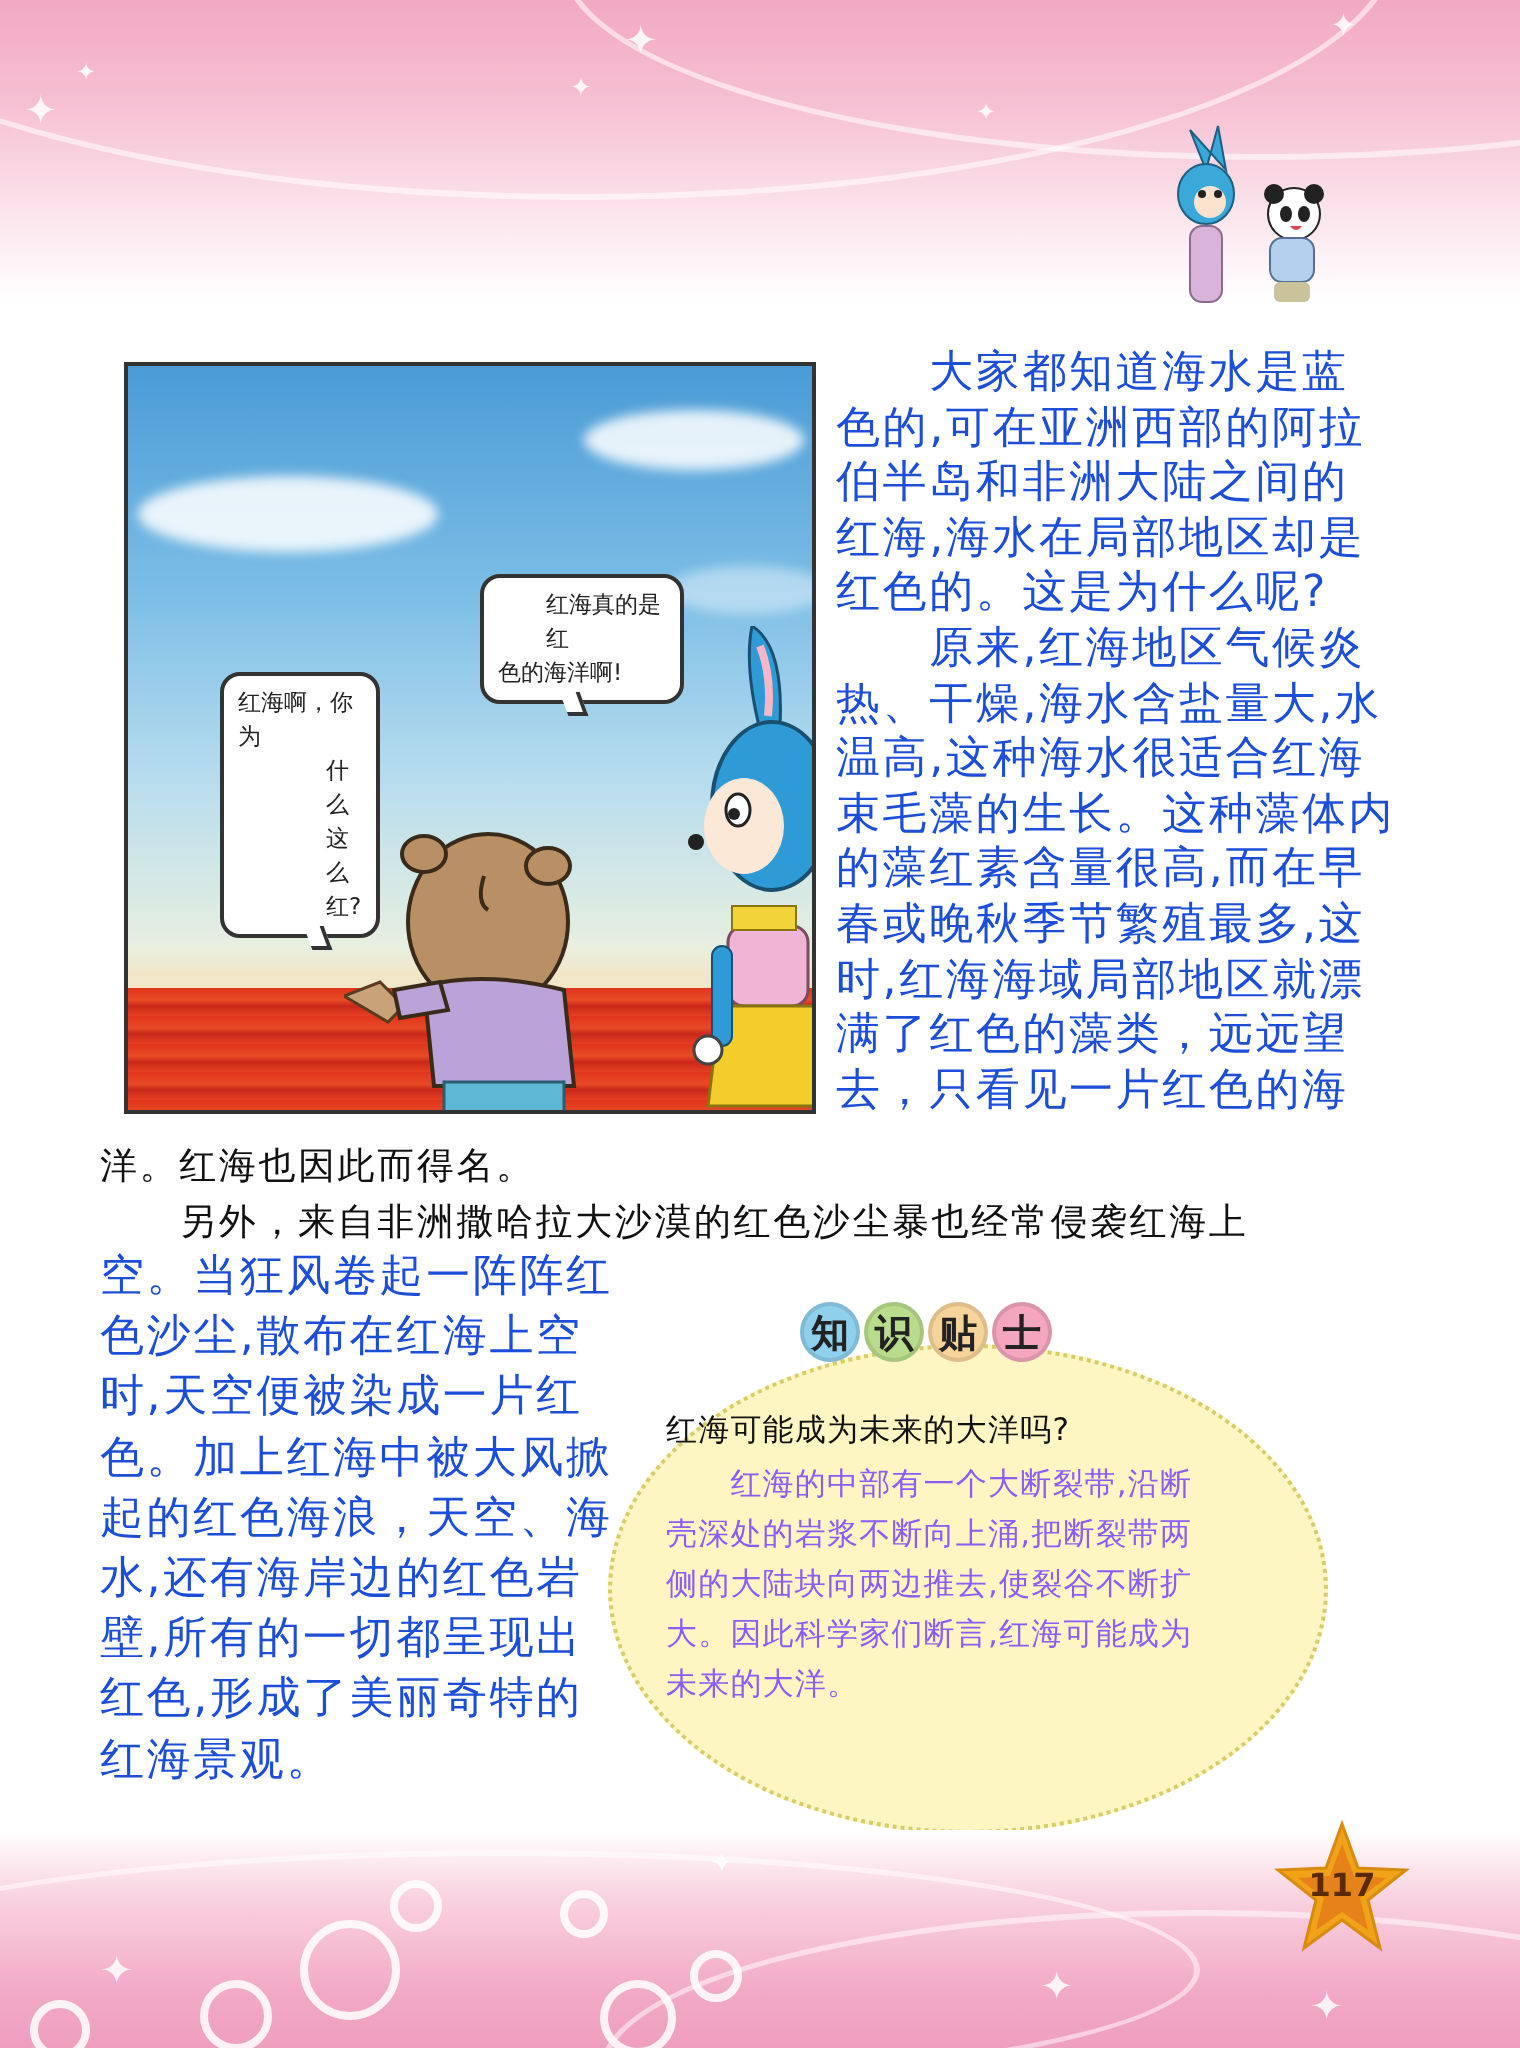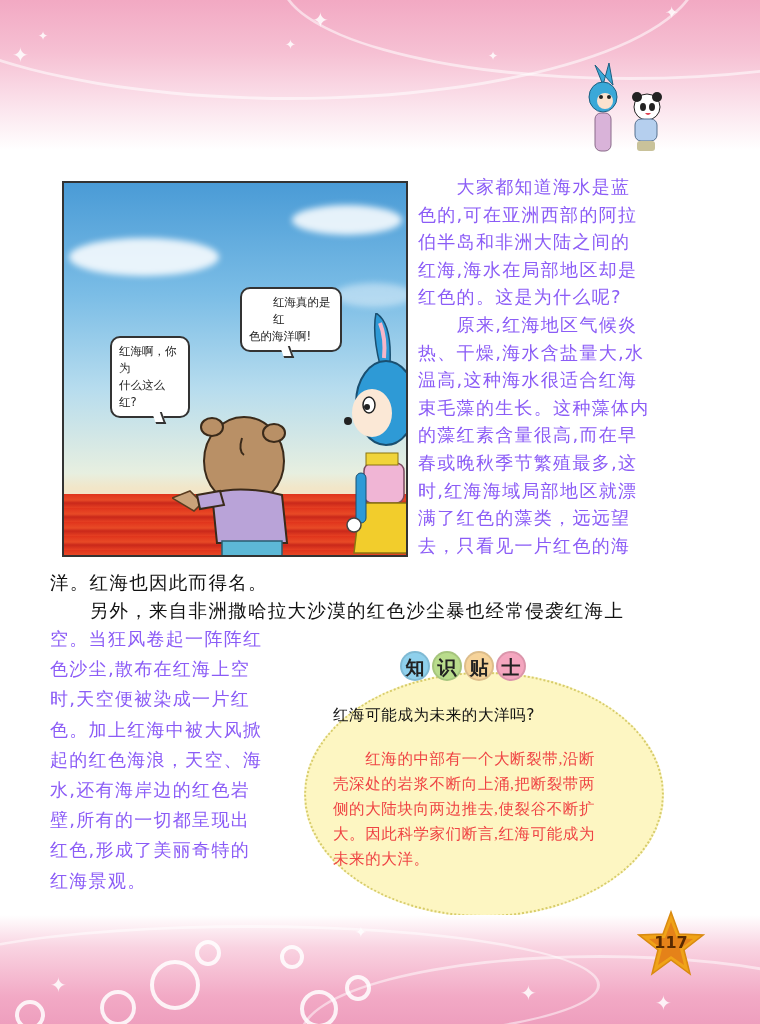--- a/index.html
+++ b/index.html
@@ -41,39 +41,39 @@
     position: absolute; background: #ffffff; border: 2px solid #333; border-radius: 10px;
     font-size: 11.5px; line-height: 17px; padding: 5px 7px; color: #222;
   }
   .bubble .tail {
     position: absolute; width: 10px; height: 12px; background: #fff;
     border-right: 2px solid #333; border-bottom: 2px solid #333;
     transform: skewX(20deg); bottom: -8px;
   }
 
   
-  .para { position: absolute; font-size: 18px; line-height: 27.6px; letter-spacing: 1.3px; color: #8b5cf6; }
+  .para { position: absolute; font-size: 22px; line-height: 27.6px; letter-spacing: 1.3px; color: #1d4ed8; }
   .right-col { left: 418px; top: 173px; width: 245px; }
   .right-col .line, .left-col .line { white-space: nowrap; display: block; }
   .full-line { position: absolute; left: 50px; font-size: 18.5px; letter-spacing: 1.3px; white-space: nowrap; color:#111; }
   .left-col { left: 50px; top: 624px; width: 240px; line-height: 30.2px; }
 
   
   .tip-circle {
     position: absolute; left: 304px; top: 672px; width: 360px; height: 245px;
     background: #fdf6c2; border-radius: 50%;
     border: 2px dotted #d7cc6a;
   }
   .tip-badges { position: absolute; left: 400px; top: 651px; display: flex; gap: 2px; }
   .tip-badge {
     width: 30px; height: 30px; border-radius: 50%; font-size: 19px; line-height: 28px;
     text-align: center; color: #222; font-weight: bold; border: 2px solid rgba(0,0,0,0.1);
   }
   .tip-title { position: absolute; left: 333px; top: 705px; font-size: 15.5px; letter-spacing: 0.6px; white-space: nowrap; color:#111; }
-  .tip-body { position: absolute; left: 333px; top: 746px; width: 300px; font-size: 15.5px; line-height: 25px; letter-spacing: 0.6px; color:#ef4444;font-family:Liberation Serif, serif; }
+  .tip-body { position: absolute; left: 333px; top: 730px; width: 300px; font-size: 15.5px; line-height: 25px; letter-spacing: 0.6px; color:#8b5cf6; }
   .tip-body .line { display:block; white-space: nowrap; }
 
   .page-star { position: absolute; left: 637px; top: 910px; width: 68px; height: 66px; }
   .page-num { position: absolute; left: 637px; top: 933px; width: 68px; text-align: center; font-size: 16px; font-weight: bold; color: #5a2a00; }
 </style>
 </head>
 <body>
 
 <div class="top-banner">
   <div class="wave" style="left:-120px; top:-160px; width:820px; height:260px;"></div>
@@ -135,21 +135,21 @@
     <circle cx="20" cy="212" r="7" fill="#ffffff" stroke="#444" stroke-width="1.5"></circle>
   </svg>
 
   <div class="bubble" style="left:176px; top:104px; width:102px;">
     <span style="display:block;margin-left:24px;">红海真的是红</span>
     <span style="display:block;">色的海洋啊!</span>
     <span class="tail" style="left:40px;"></span>
   </div>
   <div class="bubble" style="left:46px; top:153px; width:80px;">
     <span style="display:block;">红海啊，你为</span>
-    <span style="display:block;">什么这么红?</span>
+    <span style="display:block;margin-left:44px;">什么这么红?</span>
     <span class="tail" style="left:42px;"></span>
   </div>
 </div>
 
 <div class="para right-col">
   <span class="line">　　大家都知道海水是蓝</span>
   <span class="line">色的,可在亚洲西部的阿拉</span>
   <span class="line">伯半岛和非洲大陆之间的</span>
   <span class="line">红海,海水在局部地区却是</span>
   <span class="line">红色的。这是为什么呢?</span>

